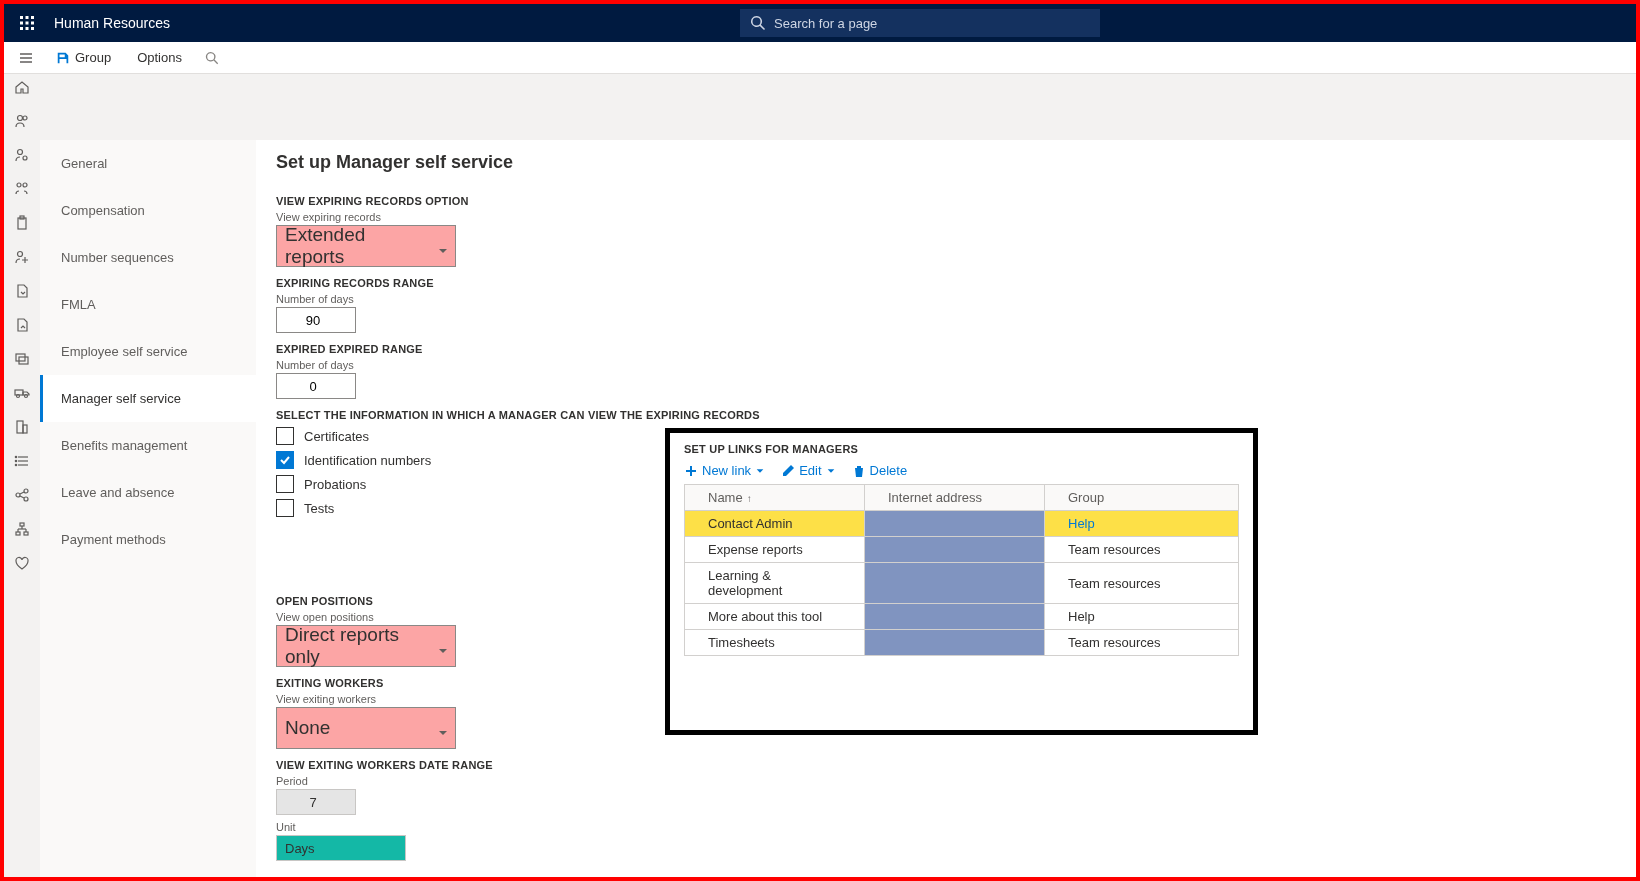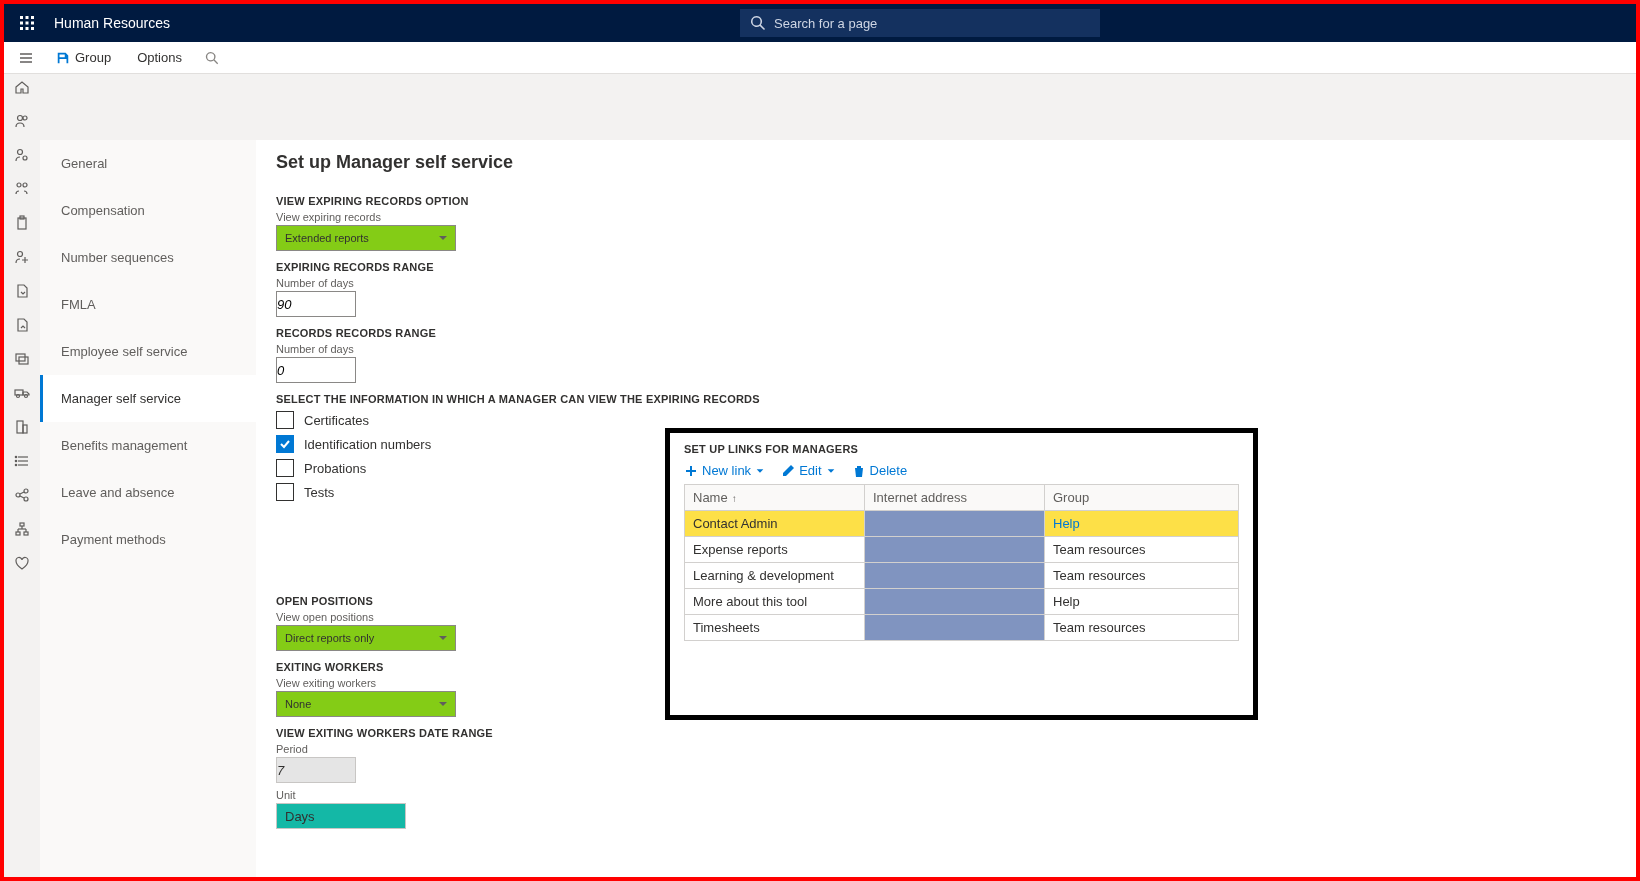--- a/index.html
+++ b/index.html
@@ -159,36 +159,36 @@
     letter-spacing: .2px;
     margin: 10px 0 4px 0;
   }
   .field-label {
     font-size: 11px;
     color:#605e5c;
     margin: 4px 0 2px 0;
   }
   .select, .text-input {
     width: 180px;
-    height: 26px;
+    height: 42px;
     border: 1px solid #8a8886;
-    background:#84cc16;
-    font-size:11px;
+    background:#fca5a5;
+    font-size:19px;
     padding: 0 26px 0 8px;
     display:flex; align-items:center; justify-content:space-between;
     position:relative;
   }
   .select .chev {
     position:absolute; right:6px; top:50%; transform:translateY(-50%);
     width:12px; height:12px;
   }
   .select .chev svg { width:12px; height:12px; fill:#605e5c;}
   .num-input {
     width: 80px; height:26px; border:1px solid #8a8886;
-    text-align:left; padding-right:6px; font-size:13px;font-style:italic;
+    text-align:center; padding-right:6px; font-size:13px;
   }
   .num-input.disabled {
     background:#e5e5e5;
     border-color:#c8c6c4;
     color:#323130;
   }
   .unit-box {
     width: 130px; height: 26px;
     background:#14b8a6;
     border:1px solid #c8c6c4;
@@ -229,21 +229,21 @@
   .link-btn svg { width:14px; height:14px; fill:#0078d4; }
   
   .grid {
     border:1px solid #d2d0ce;
     border-collapse:collapse;
     width:100%;
     margin-top:6px;
   }
   .grid th, .grid td {
     border:1px solid #d2d0ce;
-    padding: 5px 8px;
+    padding: 5px 23px;
     font-size:13px;
     text-align:left;
     vertical-align:middle;
     height: 26px;
   }
   .grid th {
     font-weight:400;
     color:#605e5c;
     background:#faf9f8;
   }
@@ -449,21 +449,21 @@
             <span>Extended reports</span>
             <span class="chev"><svg viewBox="0 0 12 12">
                   <path d="M2 4l4 4 4-4z"></path>
                 </svg></span>
           </div>
 
           <div class="section-label">EXPIRING RECORDS RANGE</div>
           <div class="field-label">Number of days</div>
           <input class="num-input" value="90" style="">
 
-          <div class="section-label">RECORDS RECORDS RANGE</div>
+          <div class="section-label">EXPIRED EXPIRED RANGE</div>
           <div class="field-label">Number of days</div>
           <input class="num-input" value="0" style="">
 
           <div class="section-label">SELECT THE INFORMATION IN WHICH A MANAGER CAN VIEW THE EXPIRING RECORDS</div>
           <div class="checklist" id="checklist">
               <div class="check-row">
                 <span class="box"></span>
                 <span>Certificates</span>
               </div>
               <div class="check-row checked">

